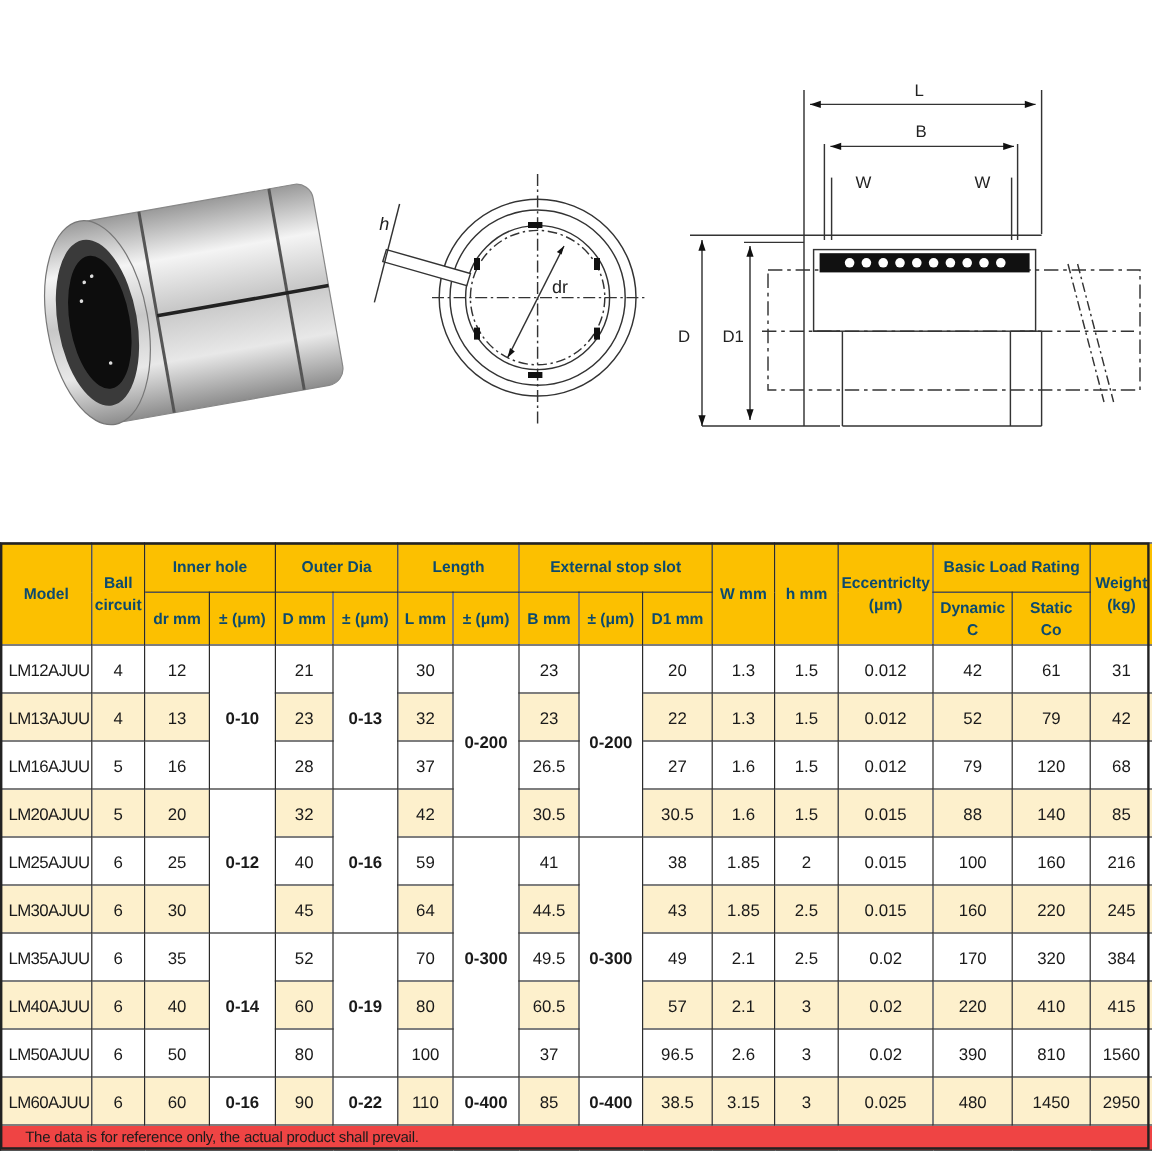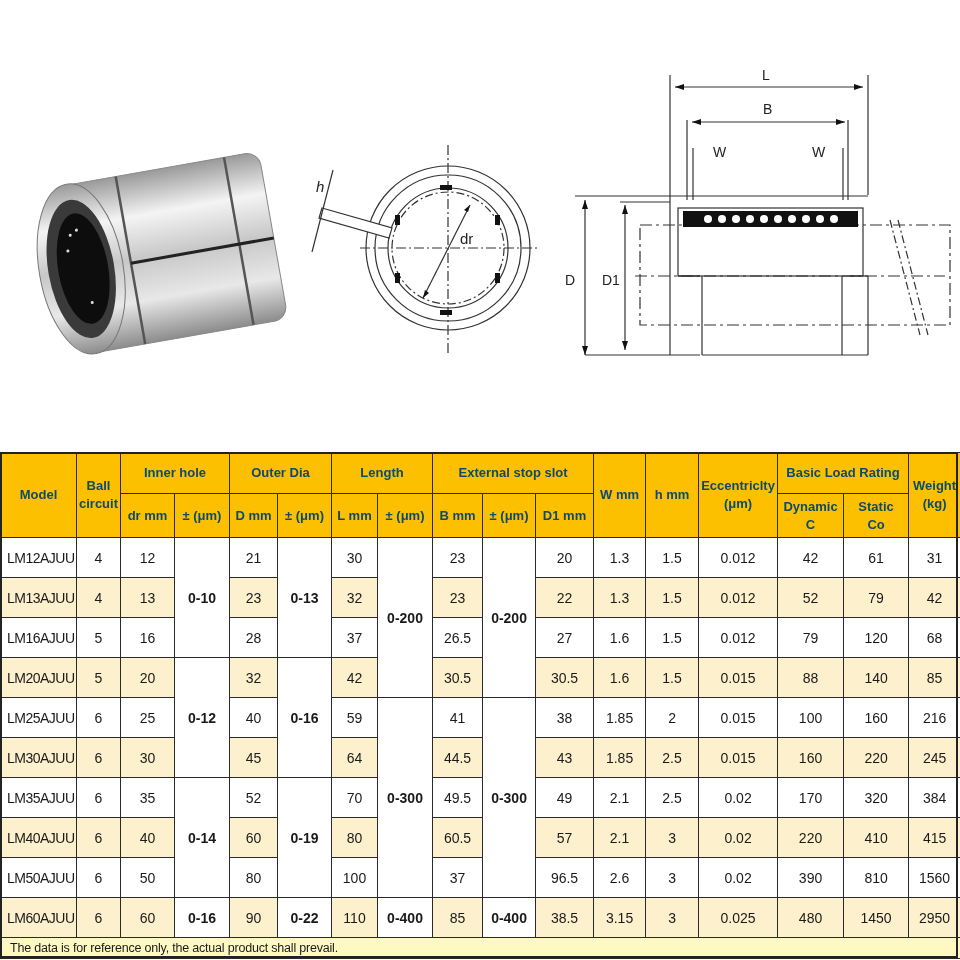--- a/index.html
+++ b/index.html
@@ -10,21 +10,21 @@
   .side { position:absolute; left:550px; top:60px; width:410px; height:320px; }
   table.spec { position:absolute; left:0; top:452px; width:960px; border-collapse:collapse; table-layout:fixed; font-size:14px; color:#1a1a1a; }
   table.spec td, table.spec th { border:1.5px solid #2a2a2a; text-align:center; vertical-align:middle; padding:0; overflow:hidden; }
   table.spec th { background:#fcc000; font-weight:bold; font-size:13px; color:#0c4a6e; line-height:18px; }
   table.spec tr.hr1 th { height:40px; }
   table.spec tr.hr2 th { height:43px; }
   table.spec td { height:39px; background:#ffffff; font-family:"Liberation Sans", sans-serif; }
   table.spec tr.alt td.c { background:#fdf0cc; }
   table.spec td.model { text-align:left; padding-left:6px; letter-spacing:-0.5px; }
   table.spec td.merged { background:#ffffff !important;font-weight:bold; }
-  table.spec td.note { text-align:left; font-size:12.5px; height:20px; padding-left:9px; background:#fef9c3; letter-spacing:-0.2px; }
+  table.spec td.note { text-align:left; font-size:12.5px; height:20px; padding-left:20px; background:#ef4444; letter-spacing:-0.2px; }
   .frame { position:absolute; left:0; top:452px; width:958px; height:506px; border:2px solid #222; box-sizing:border-box; pointer-events:none; }
 </style>
 </head>
 <body>
 
 <div class="figures">
 
   <svg class="photo" viewBox="0 0 280 230">
     <defs>
       <linearGradient id="metal" x1="0" y1="0" x2="0" y2="1">

